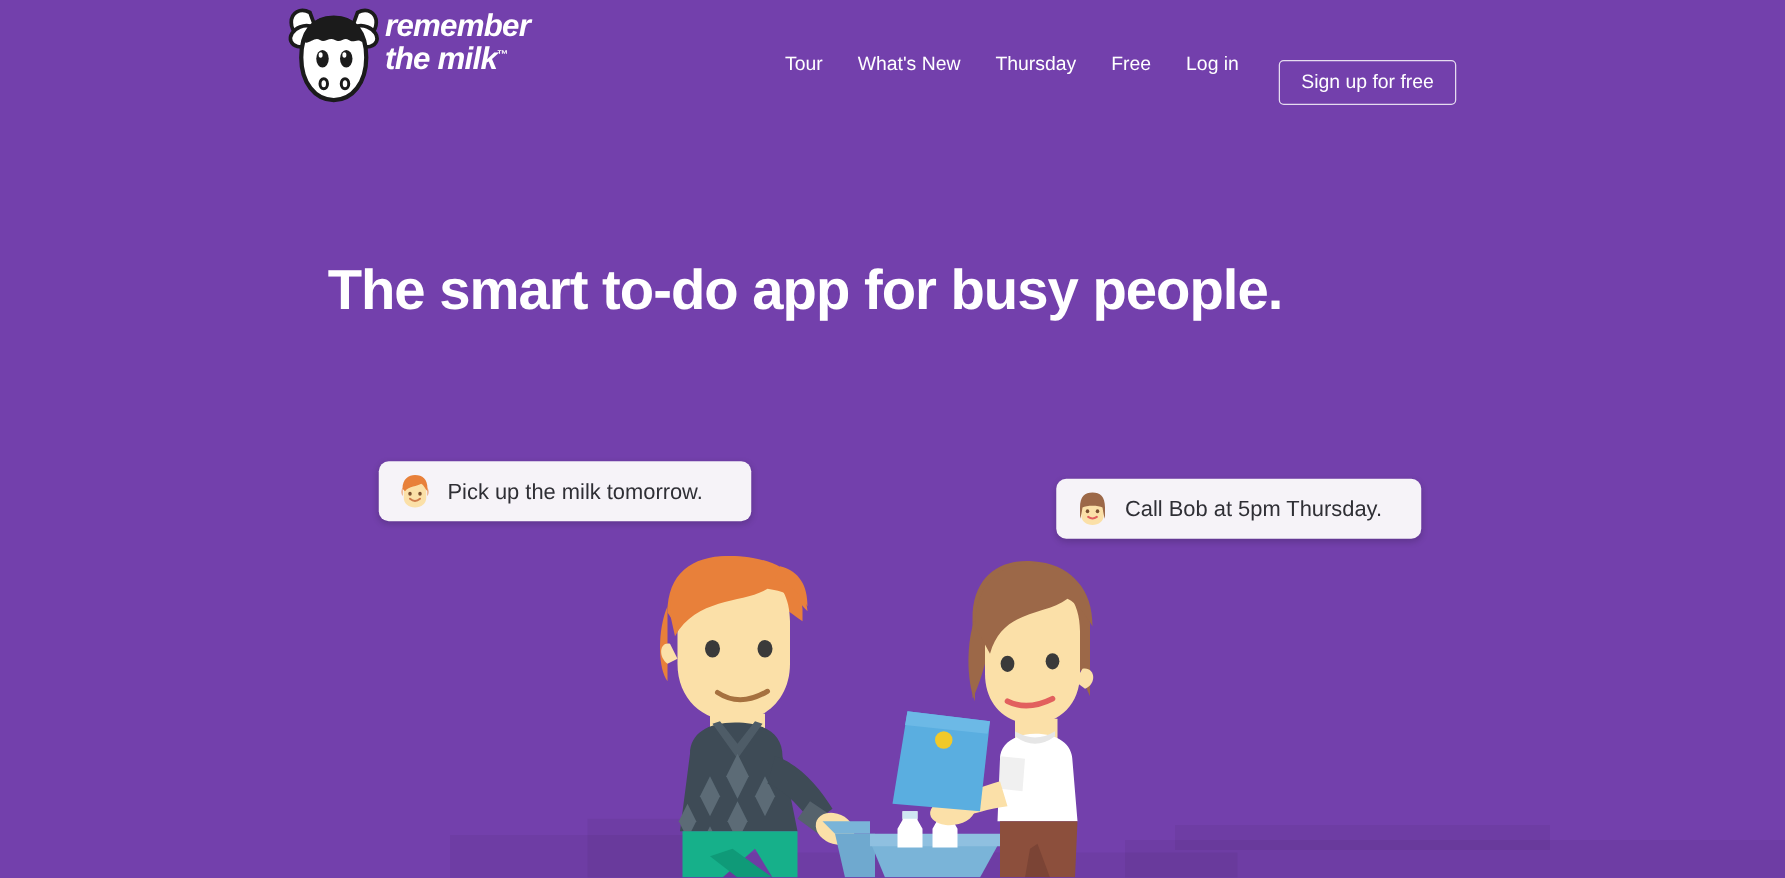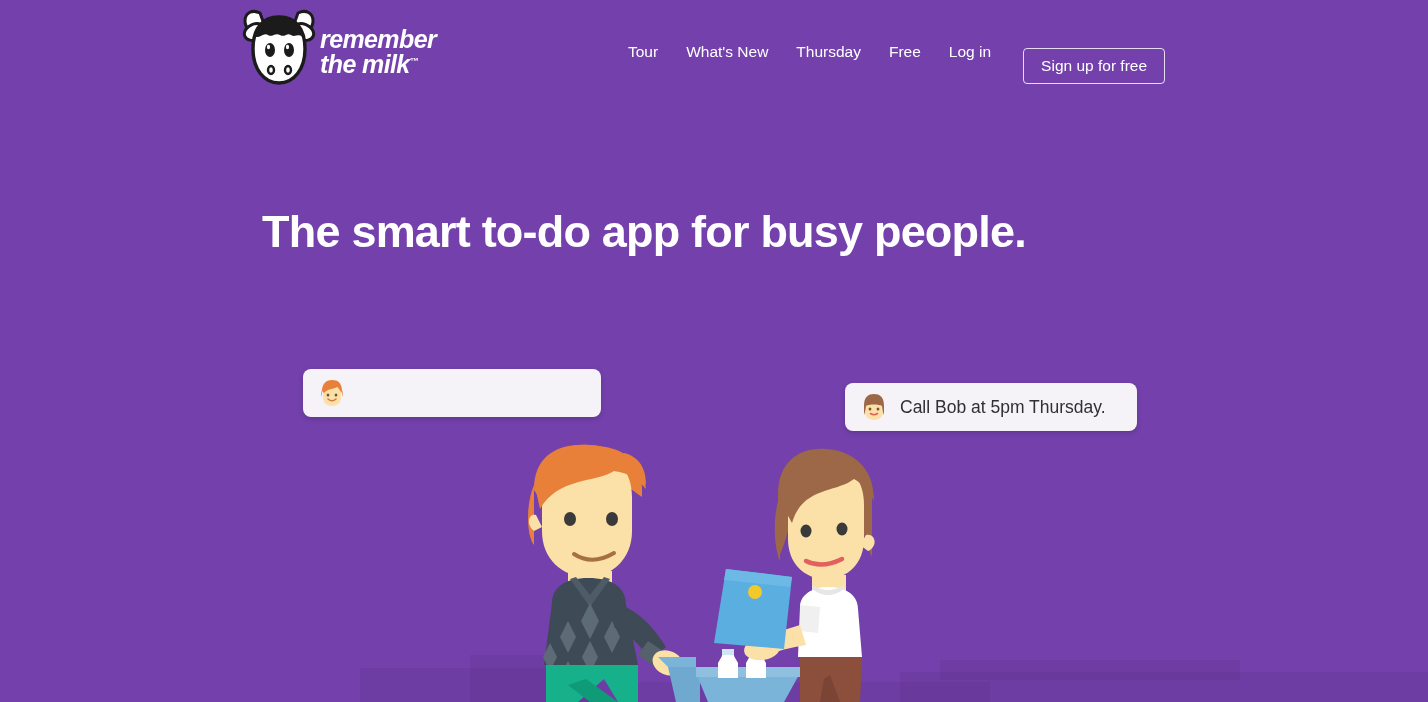--- a/index.html
+++ b/index.html
@@ -37,26 +37,26 @@
   
   .header {
     position: absolute;
     left: 0; top: 0;
     width: 1428px;
     height: 100px;
   }
 
   .logo {
     position: absolute;
-    left: 242px;
+    left: 230px;
     top: 4px;
     width: 190px;
     height: 90px;
     display: flex;
-    align-items: center;
+    align-items: flex-start;
     text-decoration: none;
   }
   .logo-cow { width: 74px; height: 84px; flex: none; }
   .logo-word {
     margin-left: 4px;
     margin-top: 6px;
     color: #ffffff;
     font-size: 25px;
     line-height: 22px;
     font-weight: bold;
@@ -232,20 +232,21 @@
   <div class="bubble bubble-1">
     <svg class="avatar" viewBox="0 0 30 30">
       <path d="M6 14 C6 6 10 3 15 3 C20 3 24 6 24 14 L24 20 C24 25 20 28 15 28 C10 28 6 25 6 20 Z" fill="#fbe0a8"></path>
       <path d="M5 13 C5 5 10 2 15 2 C21 2 25 5 25 13 L25 15 C23 13 22 10 20 9 C17 11 10 11 7 15 Z" fill="#e8803a"></path>
       <path d="M5 12 L5 19 C4 17 4 14 5 12 Z" fill="#e8803a"></path>
       <path d="M25 12 L25 19 C26 17 26 14 25 12 Z" fill="#e8803a"></path>
       <ellipse cx="11" cy="17" rx="1.4" ry="1.6" fill="#7a5030"></ellipse>
       <ellipse cx="19" cy="17" rx="1.4" ry="1.6" fill="#7a5030"></ellipse>
       <path d="M11 21 Q15 24.5 19 21" stroke="#cf7b4a" stroke-width="1.6" fill="none" stroke-linecap="round"></path>
     </svg>
+    <span class="bubble-text">Pick up the milk tomorrow.</span>
   </div>
 
   <div class="bubble bubble-2">
     <svg class="avatar" viewBox="0 0 30 30">
       <path d="M6 14 C6 6 10 3 15 3 C20 3 24 6 24 14 L24 20 C24 25 20 28 15 28 C10 28 6 25 6 20 Z" fill="#fbe0a8"></path>
       <path d="M5 14 C5 5 9 2 15 2 C21 2 25 5 25 14 L25 23 C24 21 23.5 17 23 14 C20 12 10 12 7 14 C6.5 17 6 21 5 23 Z" fill="#9c6848"></path>
       <ellipse cx="11" cy="17" rx="1.4" ry="1.6" fill="#7a5030"></ellipse>
       <ellipse cx="19" cy="17" rx="1.4" ry="1.6" fill="#7a5030"></ellipse>
       <path d="M11.5 21.5 Q15 24 18.5 21.5" stroke="#e2605e" stroke-width="1.6" fill="none" stroke-linecap="round"></path>
     </svg>

